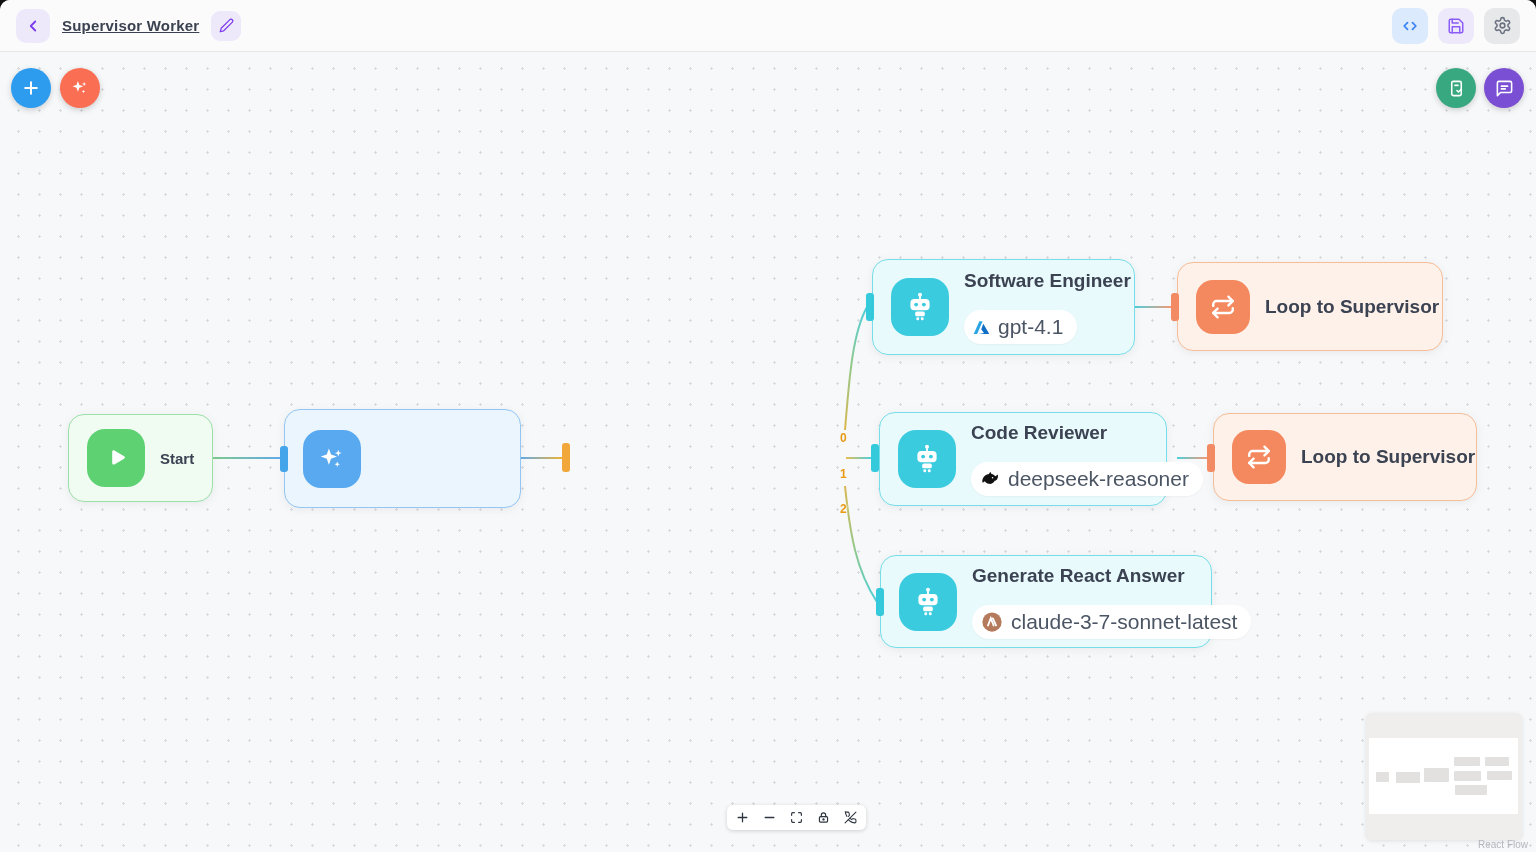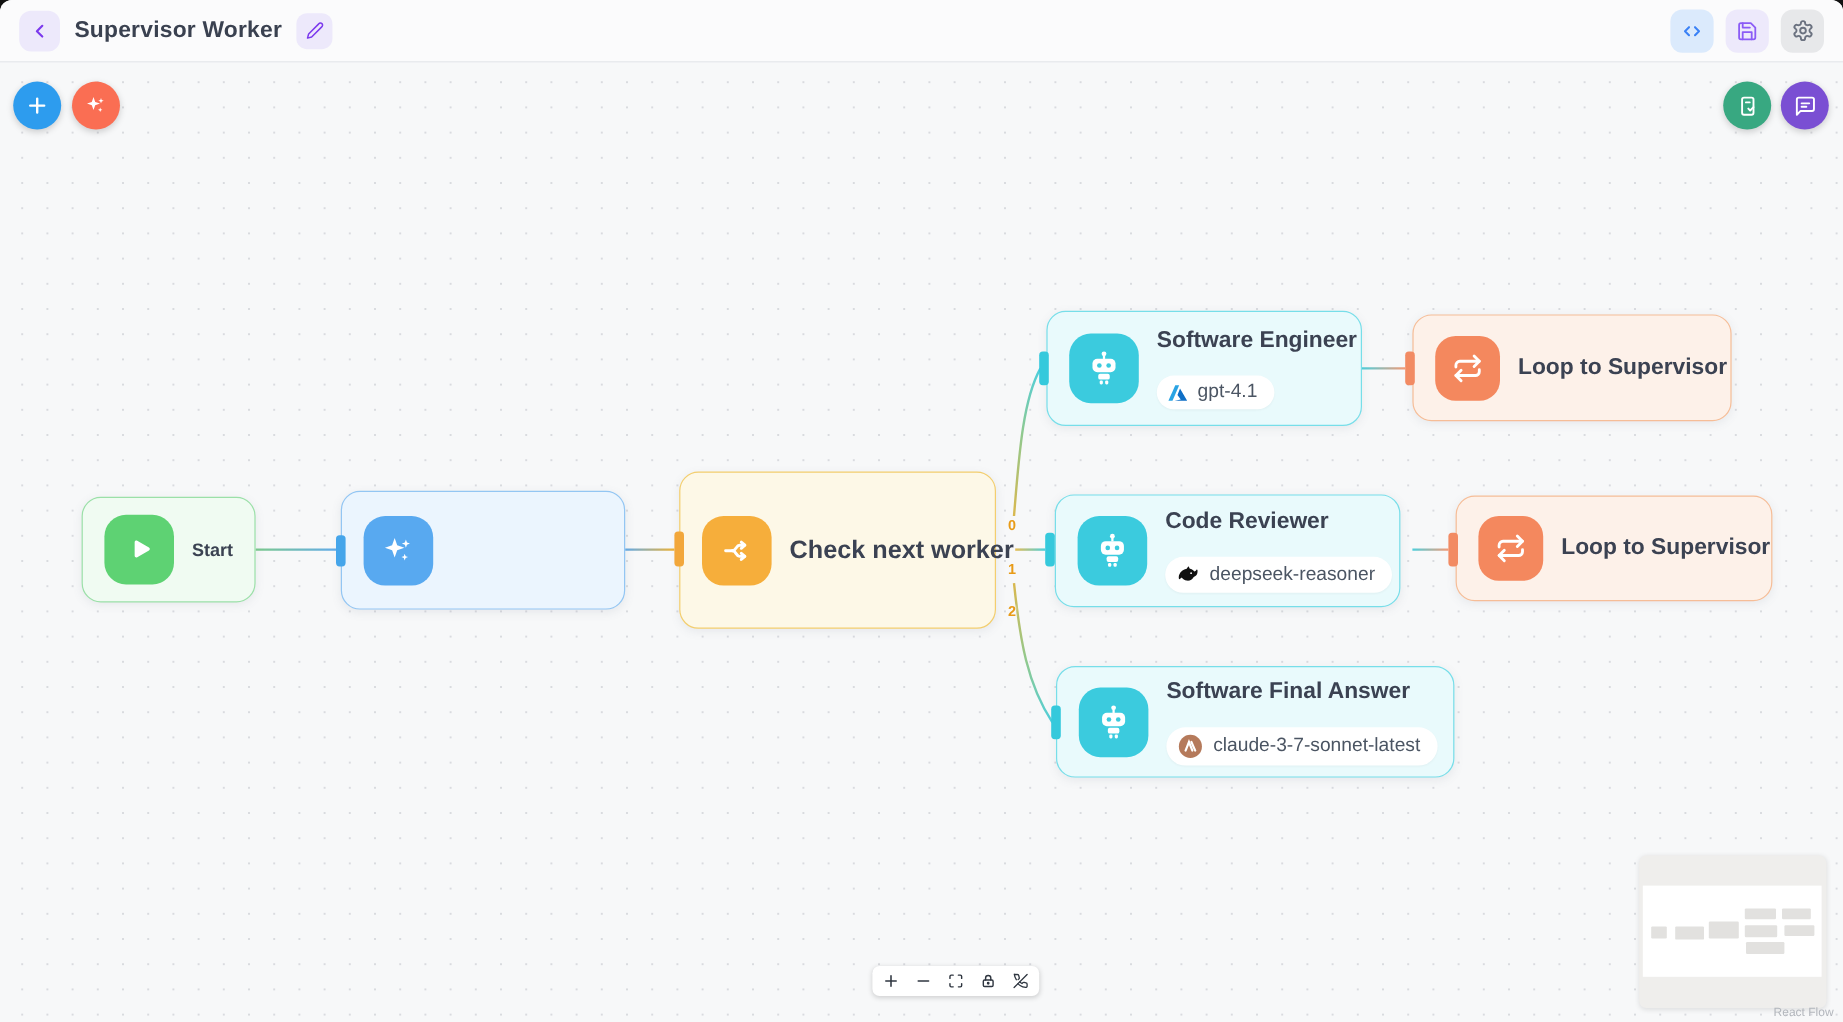--- a/index.html
+++ b/index.html
@@ -5,21 +5,21 @@
   * { margin:0; padding:0; box-sizing:border-box; }
   html,body { width:1536px; height:852px; overflow:hidden; background:#111; }
   body { font-family:"Liberation Sans", sans-serif; }
   .app { position:relative; width:1536px; height:852px; background:#F7F8F9; border-radius:10px 10px 0 0; overflow:hidden; }
 
   
   .header { position:absolute; top:0; left:0; right:0; height:52px; background:#FBFBFC;
             border-bottom:1px solid #E4E6EA; display:flex; align-items:center; padding:0 16px; gap:12px; z-index:50; }
   .hbtn { display:flex; align-items:center; justify-content:center; border:none; cursor:pointer; border-radius:10px; }
   .back-btn { width:34px; height:34px; background:#EDE9FB; color:#7C3AED; }
-  .page-title { font-size:19px; font-weight:700; color:#3A4150; letter-spacing:.2px; }
+  .page-title { font-size:15px; font-weight:700; color:#3A4150; letter-spacing:.2px;text-decoration:underline; }
   .edit-btn { width:30px; height:30px; background:#EDE9FB; border-radius:9px; }
   .header-right { margin-left:auto; display:flex; gap:10px; }
   .code-btn { width:36px; height:36px; background:#DBEAFC; }
   .save-btn { width:36px; height:36px; background:#EDE9FB; }
   .settings-btn { width:36px; height:36px; background:#E7E8EA; }
 
   
   .canvas { position:absolute; top:52px; left:0; width:1536px; height:800px;
             background-color:#F7F8F9;
             background-image:radial-gradient(circle, #D9DBDF 1.1px, transparent 1.1px);
@@ -34,21 +34,21 @@
 
   
   .node { position:absolute; border-radius:16px; display:flex; align-items:center; padding:0 18px; gap:15px;
           box-shadow:0 2px 8px rgba(100,110,130,.10); cursor:pointer; }
   .node-icon { flex:0 0 auto; border-radius:18px; display:flex; align-items:center; justify-content:center; }
   .icon-58 { width:58px; height:58px; }
   .icon-54 { width:54px; height:54px; border-radius:17px; }
   .ntitle { font-size:19px; font-weight:600; color:#3B4252; white-space:nowrap; }
   .col { display:flex; flex-direction:column; gap:18px; }
   .pill { display:inline-flex; align-items:center; gap:8px; background:#FFFFFF; border-radius:999px;
-          padding:5px 14px 5px 9px; font-size:16px; color:#4B5563; box-shadow:0 1px 2px rgba(0,0,0,.04);
+          padding:5px 14px 5px 9px; font-size:21px; color:#4B5563; box-shadow:0 1px 2px rgba(0,0,0,.04);
           align-self:flex-start; white-space:nowrap; }
 
   .n-start { left:68px; top:362px; width:145px; height:88px; background:#F0FBF2; border:1.5px solid #9BE0A8; }
   .i-start { background:#5ED273; }
   .n-sup   { left:284px; top:357px; width:237px; height:99px; background:#EBF5FE; border:1.5px solid #93C6F3; }
   .i-sup   { background:#58A9F0; }
   .n-check { left:566px; top:341px; width:264px; height:131px; background:#FDF8E7; border:1.5px solid #F3CE6E; }
   .i-check { background:#F6AE3B; }
   .n-se    { left:872px; top:207px; width:263px; height:96px; background:#E9FAFC; border:1.5px solid #77DEE9; }
   .n-cr    { left:879px; top:360px; width:288px; height:94px; background:#E9FAFC; border:1.5px solid #77DEE9; }
@@ -214,32 +214,20 @@
     <div class="node n-sup">
       <div class="node-icon icon-58 i-sup">
         <svg width="30" height="30" viewBox="0 0 24 24" fill="#fff">
             <path d="M9.5 3.5 11.2 8.3 16 10 11.2 11.7 9.5 16.5 7.8 11.7 3 10 7.8 8.3Z"></path>
             <path d="M17 4.5 17.7 6.5 19.7 7.2 17.7 7.9 17 9.9 16.3 7.9 14.3 7.2 16.3 6.5Z"></path>
             <path d="M16.2 14 16.8 15.6 18.4 16.2 16.8 16.8 16.2 18.4 15.6 16.8 14 16.2 15.6 15.6Z"></path>
           </svg>
       </div>
     </div>
 
-    <div class="node n-check">
-      <div class="node-icon icon-58 i-check">
-        <svg width="28" height="28" viewBox="0 0 24 24" fill="none" stroke="#fff" stroke-width="2.1" stroke-linecap="round" stroke-linejoin="round">
-            <path d="M4 12h5"></path>
-            <path d="M9 12c2.5 0 2.5-4 5-4h3.5"></path>
-            <path d="M9 12c2.5 0 2.5 4 5 4h3.5"></path>
-            <path d="m15.2 5.8 2.6 2.2-2.6 2.2"></path>
-            <path d="m15.2 13.8 2.6 2.2-2.6 2.2"></path>
-          </svg>
-      </div>
-      <div class="ntitle" style="font-size:21px;">Check next worker</div>
-    </div>
 
     <div class="node n-se">
       <div class="node-icon icon-58 i-agent">
         <svg width="32" height="32" viewBox="0 0 24 24">
             <g fill="#fff">
               <circle cx="12" cy="2.9" r="1.5"></circle>
               <rect x="11.3" y="3.9" width="1.4" height="2.2"></rect>
               <rect x="4.8" y="6" width="14.4" height="8.4" rx="3"></rect>
               <rect x="8.4" y="15.4" width="7.2" height="3.6" rx="1.2"></rect>
               <rect x="9.3" y="19.6" width="2" height="2.4" rx="0.8"></rect>
@@ -321,21 +309,21 @@
               <rect x="4.8" y="6" width="14.4" height="8.4" rx="3"></rect>
               <rect x="8.4" y="15.4" width="7.2" height="3.6" rx="1.2"></rect>
               <rect x="9.3" y="19.6" width="2" height="2.4" rx="0.8"></rect>
               <rect x="12.7" y="19.6" width="2" height="2.4" rx="0.8"></rect>
             </g>
             <circle cx="9.1" cy="10.2" r="1.45" fill="#3BCBDE"></circle>
             <circle cx="14.9" cy="10.2" r="1.45" fill="#3BCBDE"></circle>
           </svg>
       </div>
       <div class="col">
-        <div class="ntitle">Software Final Answer</div>
+        <div class="ntitle">Generate React Answer</div>
         <div class="pill">
           <svg width="22" height="22" viewBox="0 0 24 24">
               <circle cx="12" cy="12" r="10.5" fill="#B57A5B"></circle>
               <g stroke="#fff" stroke-width="2" stroke-linecap="round" fill="none">
                 <path d="M7.6 15.8 10.7 8 13.8 15.8"></path>
                 <path d="M12.9 8 16.4 15.8"></path>
               </g>
             </svg>
           <span>claude-3-7-sonnet-latest</span>
         </div>

